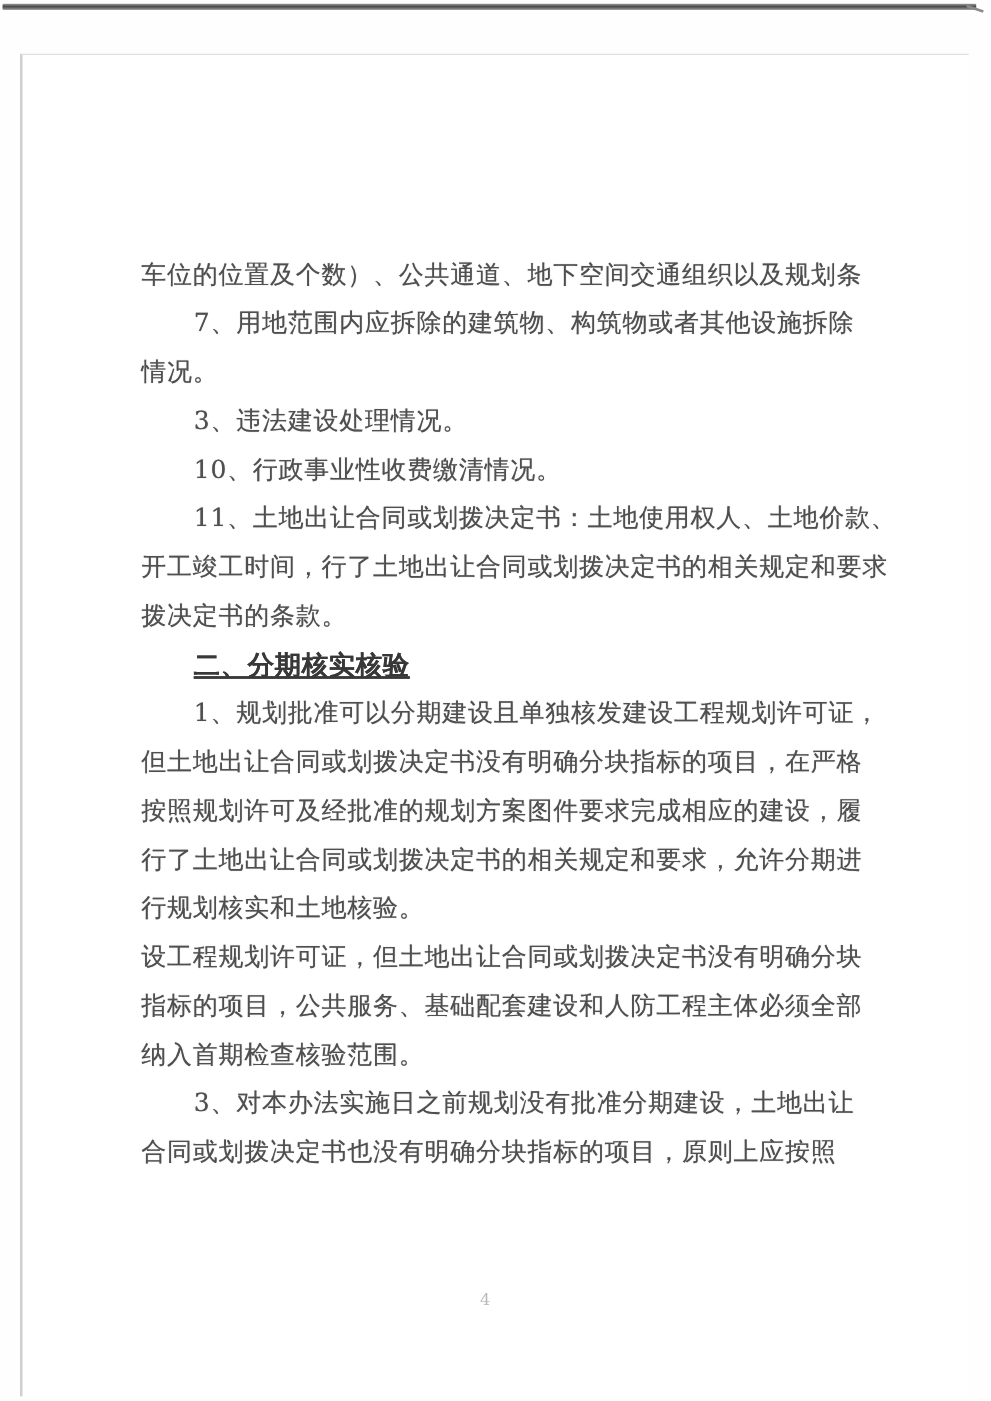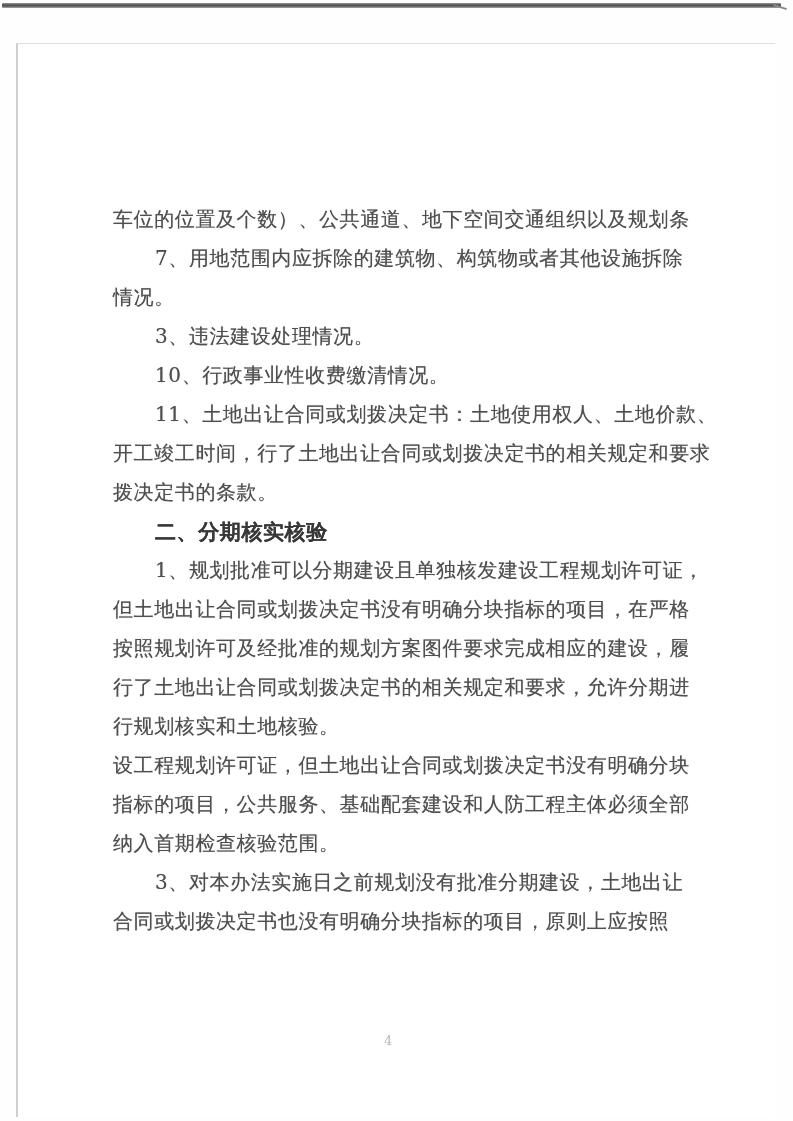--- a/index.html
+++ b/index.html
@@ -63,20 +63,21 @@
     white-space: nowrap;
   }
   .line.indent {
     padding-left: 42px;
   }
   .line.heading {
     font-weight: bold;
     color: #383838;
     font-size: 21px;
     text-shadow: 0 0 0.5px rgba(60, 60, 60, 0.9);
+    text-decoration: underline;
   }
   
   .page-num {
     position: absolute;
     left: 384px;
     top: 1033px;
     font-size: 13px;
     color: #b9b9b9;
     filter: blur(0.4px);
   }

